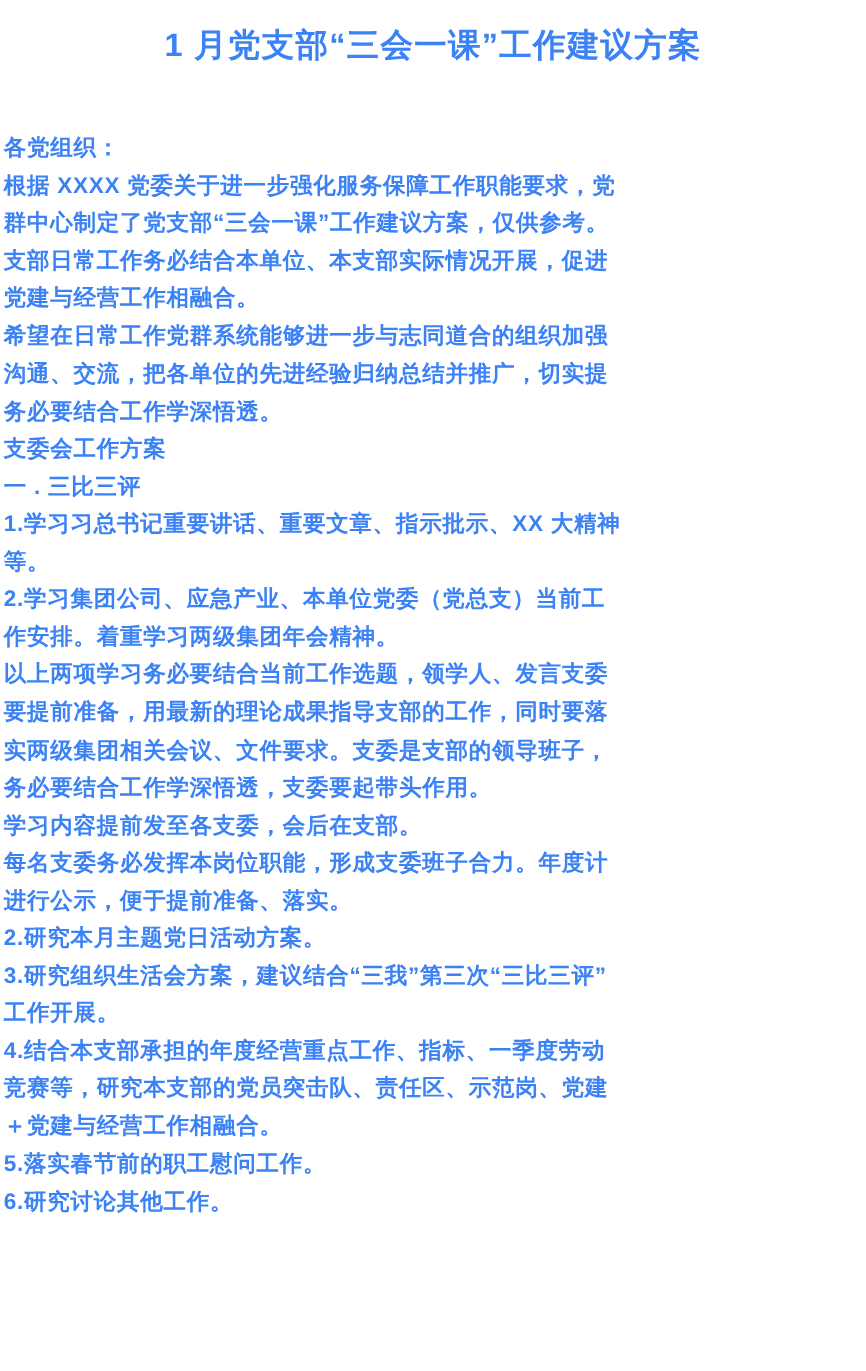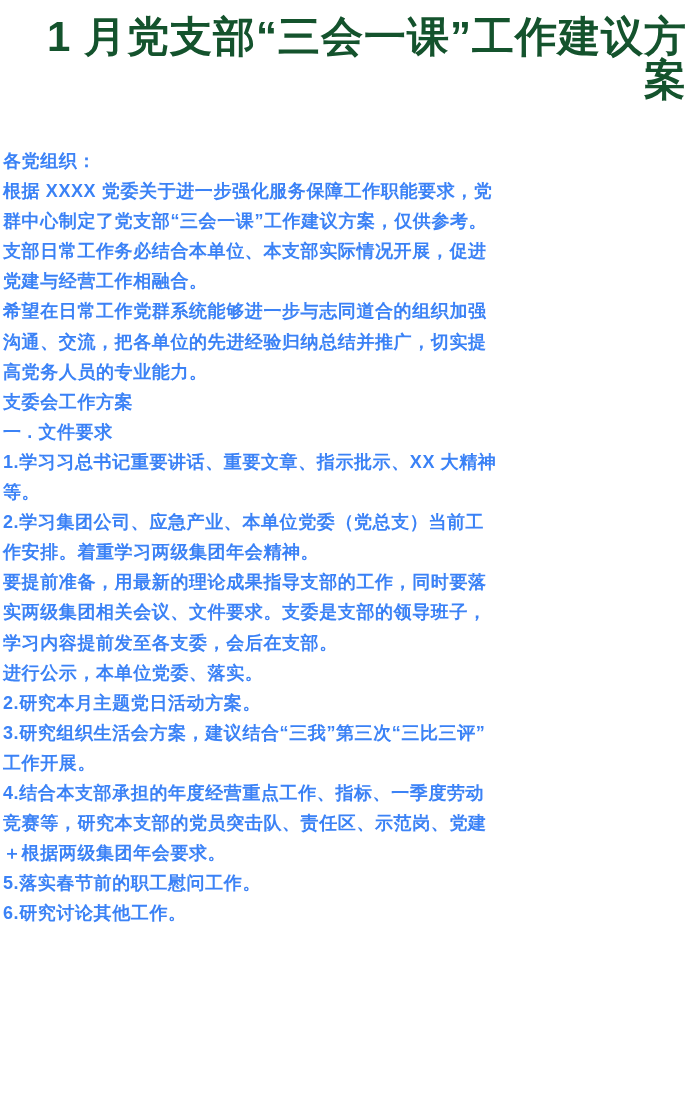--- a/index.html
+++ b/index.html
@@ -14,26 +14,26 @@
     font-family: "Liberation Sans", sans-serif;
     color: #3f3f3f;
   }
   .page {
     width: 693px;
     height: 1097px;
     box-sizing: border-box;
   }
   .doc-title {
     margin: 15px 6px 0 6px;
-    font-size: 42px;
+    font-size: 26px;
     line-height: 43px;
     font-weight: 700;
-    text-align: right;
+    text-align: center;
     letter-spacing: 1px;
-    color: #14532d;
+    color: #3b82f6;
   }
   .doc-body {
     margin-top: 45px;
     padding: 0 3px;
   }
   .doc-line {
     font-size: 18px;
     line-height: 30.1px;
     letter-spacing: 0.6px;
     font-weight: 700;
@@ -47,33 +47,36 @@
 <div class="page">
   <h1 class="doc-title">1 月党支部“三会一课”工作建议方案</h1>
   <div class="doc-body">
       <div class="doc-line">各党组织：</div>
       <div class="doc-line">根据 XXXX 党委关于进一步强化服务保障工作职能要求，党</div>
       <div class="doc-line">群中心制定了党支部“三会一课”工作建议方案，仅供参考。</div>
       <div class="doc-line">支部日常工作务必结合本单位、本支部实际情况开展，促进</div>
       <div class="doc-line">党建与经营工作相融合。</div>
       <div class="doc-line">希望在日常工作党群系统能够进一步与志同道合的组织加强</div>
       <div class="doc-line">沟通、交流，把各单位的先进经验归纳总结并推广，切实提</div>
-      <div class="doc-line">高党务人员的专业能力。</div>
+      <div class="doc-line">务必要结合工作学深悟透。</div>
       <div class="doc-line">支委会工作方案</div>
-      <div class="doc-line">一 . 文件要求</div>
+      <div class="doc-line">一 . 三比三评</div>
       <div class="doc-line">1.学习习总书记重要讲话、重要文章、指示批示、XX 大精神</div>
       <div class="doc-line">等。</div>
       <div class="doc-line">2.学习集团公司、应急产业、本单位党委（党总支）当前工</div>
       <div class="doc-line">作安排。着重学习两级集团年会精神。</div>
+      <div class="doc-line">以上两项学习务必要结合当前工作选题，领学人、发言支委</div>
       <div class="doc-line">要提前准备，用最新的理论成果指导支部的工作，同时要落</div>
       <div class="doc-line">实两级集团相关会议、文件要求。支委是支部的领导班子，</div>
+      <div class="doc-line">务必要结合工作学深悟透，支委要起带头作用。</div>
       <div class="doc-line">学习内容提前发至各支委，会后在支部。</div>
-      <div class="doc-line">进行公示，本单位党委、落实。</div>
+      <div class="doc-line">每名支委务必发挥本岗位职能，形成支委班子合力。年度计</div>
+      <div class="doc-line">进行公示，便于提前准备、落实。</div>
       <div class="doc-line">2.研究本月主题党日活动方案。</div>
       <div class="doc-line">3.研究组织生活会方案，建议结合“三我”第三次“三比三评”</div>
       <div class="doc-line">工作开展。</div>
       <div class="doc-line">4.结合本支部承担的年度经营重点工作、指标、一季度劳动</div>
       <div class="doc-line">竞赛等，研究本支部的党员突击队、责任区、示范岗、党建</div>
-      <div class="doc-line">＋根据两级集团年会要求。</div>
+      <div class="doc-line">＋党建与经营工作相融合。</div>
       <div class="doc-line">5.落实春节前的职工慰问工作。</div>
       <div class="doc-line">6.研究讨论其他工作。</div>
     </div>
 </div>
 
 </body></html>

